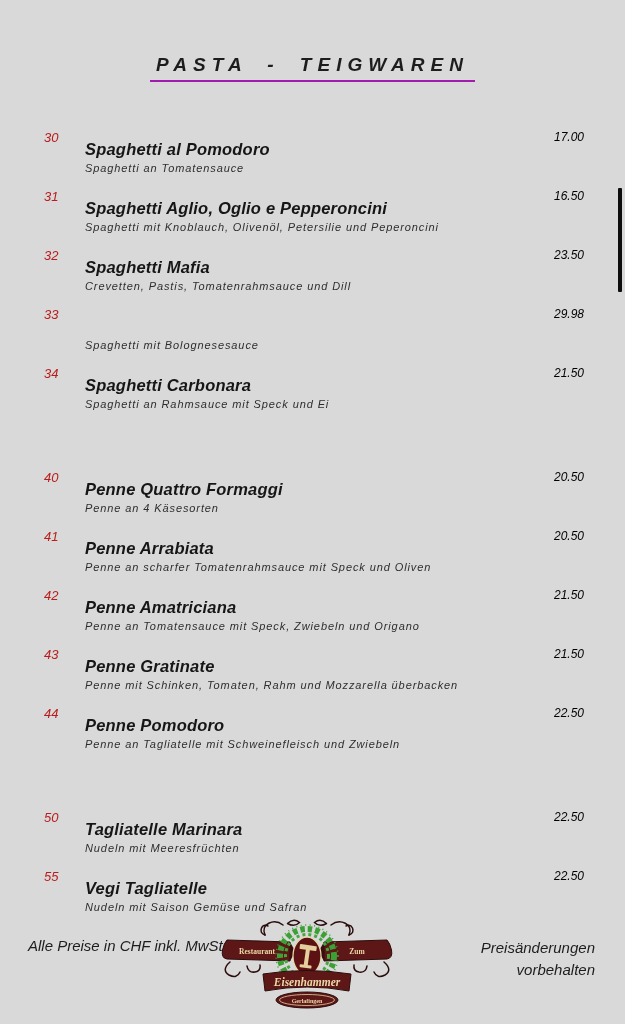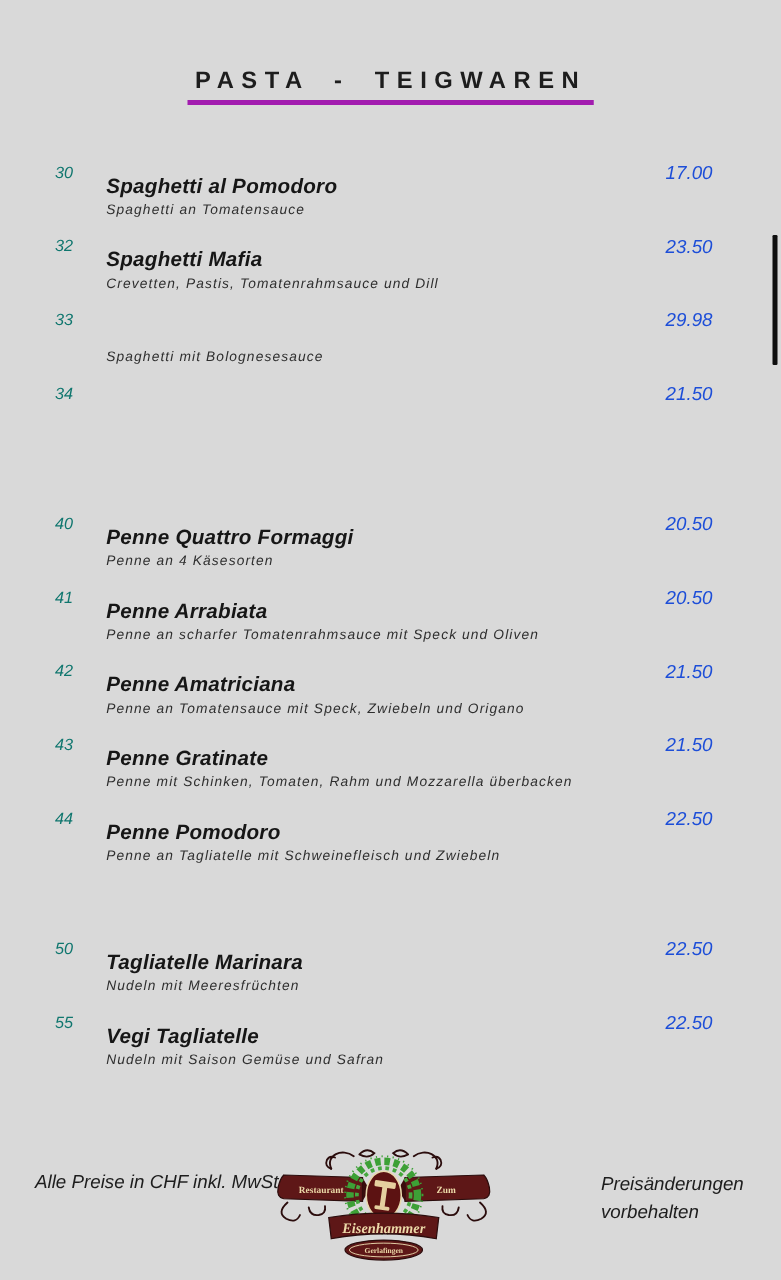--- a/index.html
+++ b/index.html
@@ -5,56 +5,56 @@
   html,body { margin:0; padding:0; background:#b9b9b9; }
   .page {
     position:relative; width:625px; height:1024px; margin:0 auto;
     background:#d9d9d9; overflow:hidden;
     font-family:"Liberation Sans", sans-serif; color:#1d1d1d;
   }
 
   
   .title-wrap { position:absolute; top:54px; left:0; right:0; text-align:center; }
   .title {
-    display:inline-block; font-weight:bold; font-size:19px;
+    display:inline-block; font-style:italic; font-weight:bold; font-size:19px;
     letter-spacing:6px; word-spacing:9px; padding:0 6px 4px 6px;
-    border-bottom:4px solid #a21caf; white-space:nowrap;
+    border-bottom:2px solid #a21caf; white-space:nowrap;
   }
 
   
   .menu { position:absolute; top:128px; left:30px; width:558px; }
   .section + .section { margin-top:64px; }
   .item { position:relative; height:40px; }
   .item + .item { margin-top:19px; }
   .num {
     position:absolute; left:14px; top:2px;
-    font-style:italic; font-size:13px; color:#0f766e;
+    font-style:italic; font-size:13px; color:#b91c1c;
   }
   .name {
     position:absolute; left:43px; top:0; margin:12px;
     font-style:italic; font-weight:700; font-size:16.5px; letter-spacing:0.2px;
     white-space:nowrap; color:#161616;
   }
   .price {
-    position:absolute; right:18px; top:2px;
-    font-style:italic; font-size:15px; color:#1d4ed8;
+    position:absolute; right:4px; top:2px;
+    font-style:italic; font-size:12px; color:#000000;
   }
   .desc {
     position:absolute; left:43px; top:22px; margin:12px;
     font-style:italic; font-size:11px; letter-spacing:0.9px;
     white-space:nowrap; color:#2e2e2e;
   }
 
   
   .footer-left {
     position:absolute; left:28px; top:937px;
     font-style:italic; font-size:15px; color:#1d1d1d;
   }
   .footer-right {
-    position:absolute; right:30px; top:937px; text-align:left;
+    position:absolute; right:30px; top:937px; text-align:right;
     font-style:italic; font-size:15px; line-height:22px; color:#1d1d1d;
   }
 
   
   .logo { position:absolute; left:217px; top:916px; width:180px; height:94px; }
   .logo svg { display:block; width:100%; height:100%; }
   .logo text {
     font-family:"Liberation Serif", serif; font-weight:bold;
     fill:#ecd9a8; text-anchor:middle;
   }
@@ -77,33 +77,41 @@
   <div class="menu">
 
     <div class="section">
       <div class="item">
         <span class="num">30</span>
         <h3 class="name">Spaghetti al Pomodoro</h3>
         <span class="price">17.00</span>
         <p class="desc">Spaghetti an Tomatensauce</p>
       </div>
       <div class="item">
+        <span class="num">31</span>
+        <h3 class="name">Spaghetti Aglio, Oglio e Pepperoncini</h3>
+        <span class="price">16.50</span>
+        <p class="desc">Spaghetti mit Knoblauch, Olivenöl, Petersilie und Peperoncini</p>
+      </div>
+      <div class="item">
         <span class="num">32</span>
         <h3 class="name">Spaghetti Mafia</h3>
         <span class="price">23.50</span>
         <p class="desc">Crevetten, Pastis, Tomatenrahmsauce und Dill</p>
       </div>
       <div class="item">
         <span class="num">33</span>
         <span class="price">29.98</span>
         <p class="desc">Spaghetti mit Bolognesesauce</p>
       </div>
       <div class="item">
         <span class="num">34</span>
+        <h3 class="name">Spaghetti Carbonara</h3>
         <span class="price">21.50</span>
+        <p class="desc">Spaghetti an Rahmsauce mit Speck und Ei</p>
       </div>
     </div>
 
     <div class="section">
       <div class="item">
         <span class="num">40</span>
         <h3 class="name">Penne Quattro Formaggi</h3>
         <span class="price">20.50</span>
         <p class="desc">Penne an 4 Käsesorten</p>
       </div>

